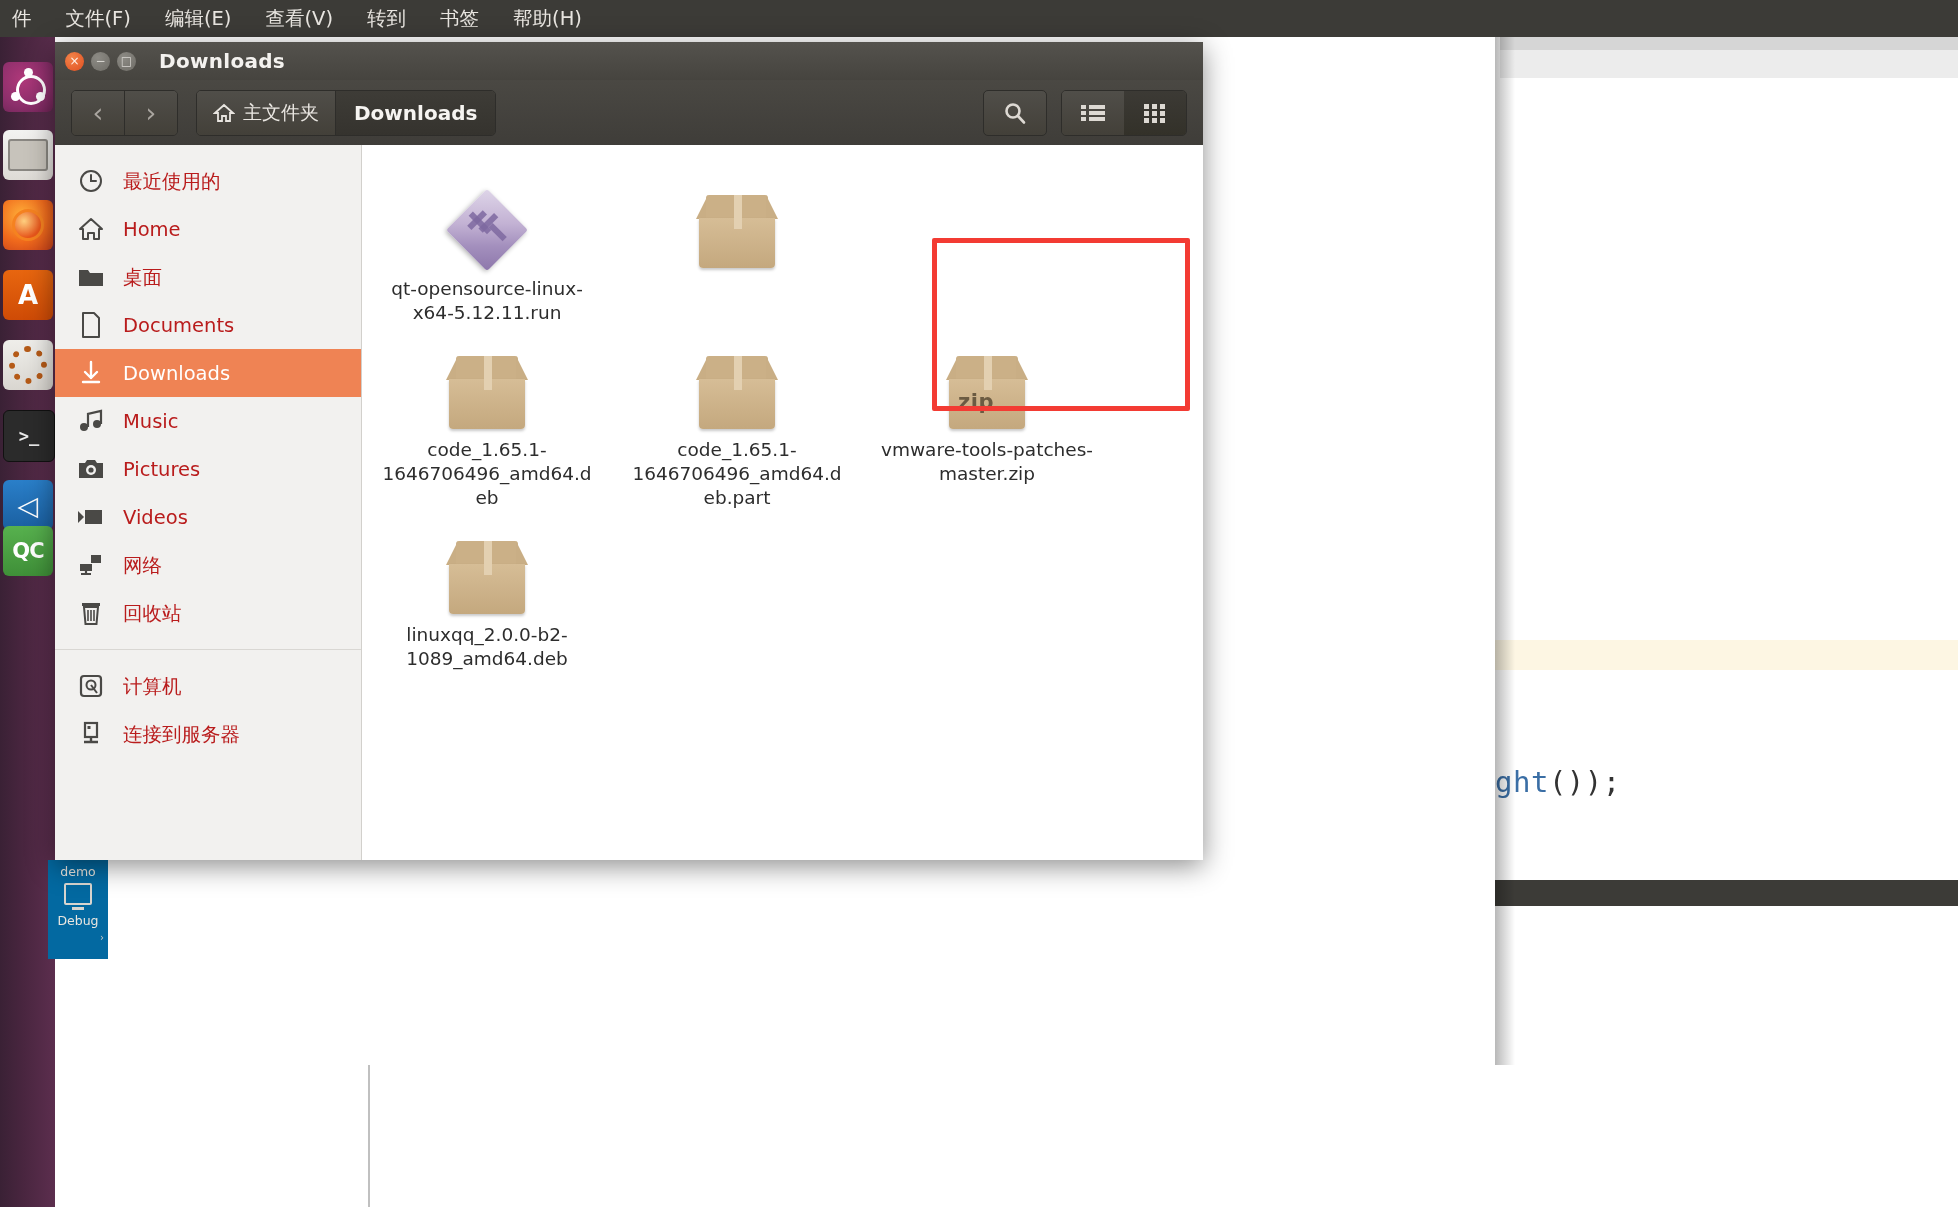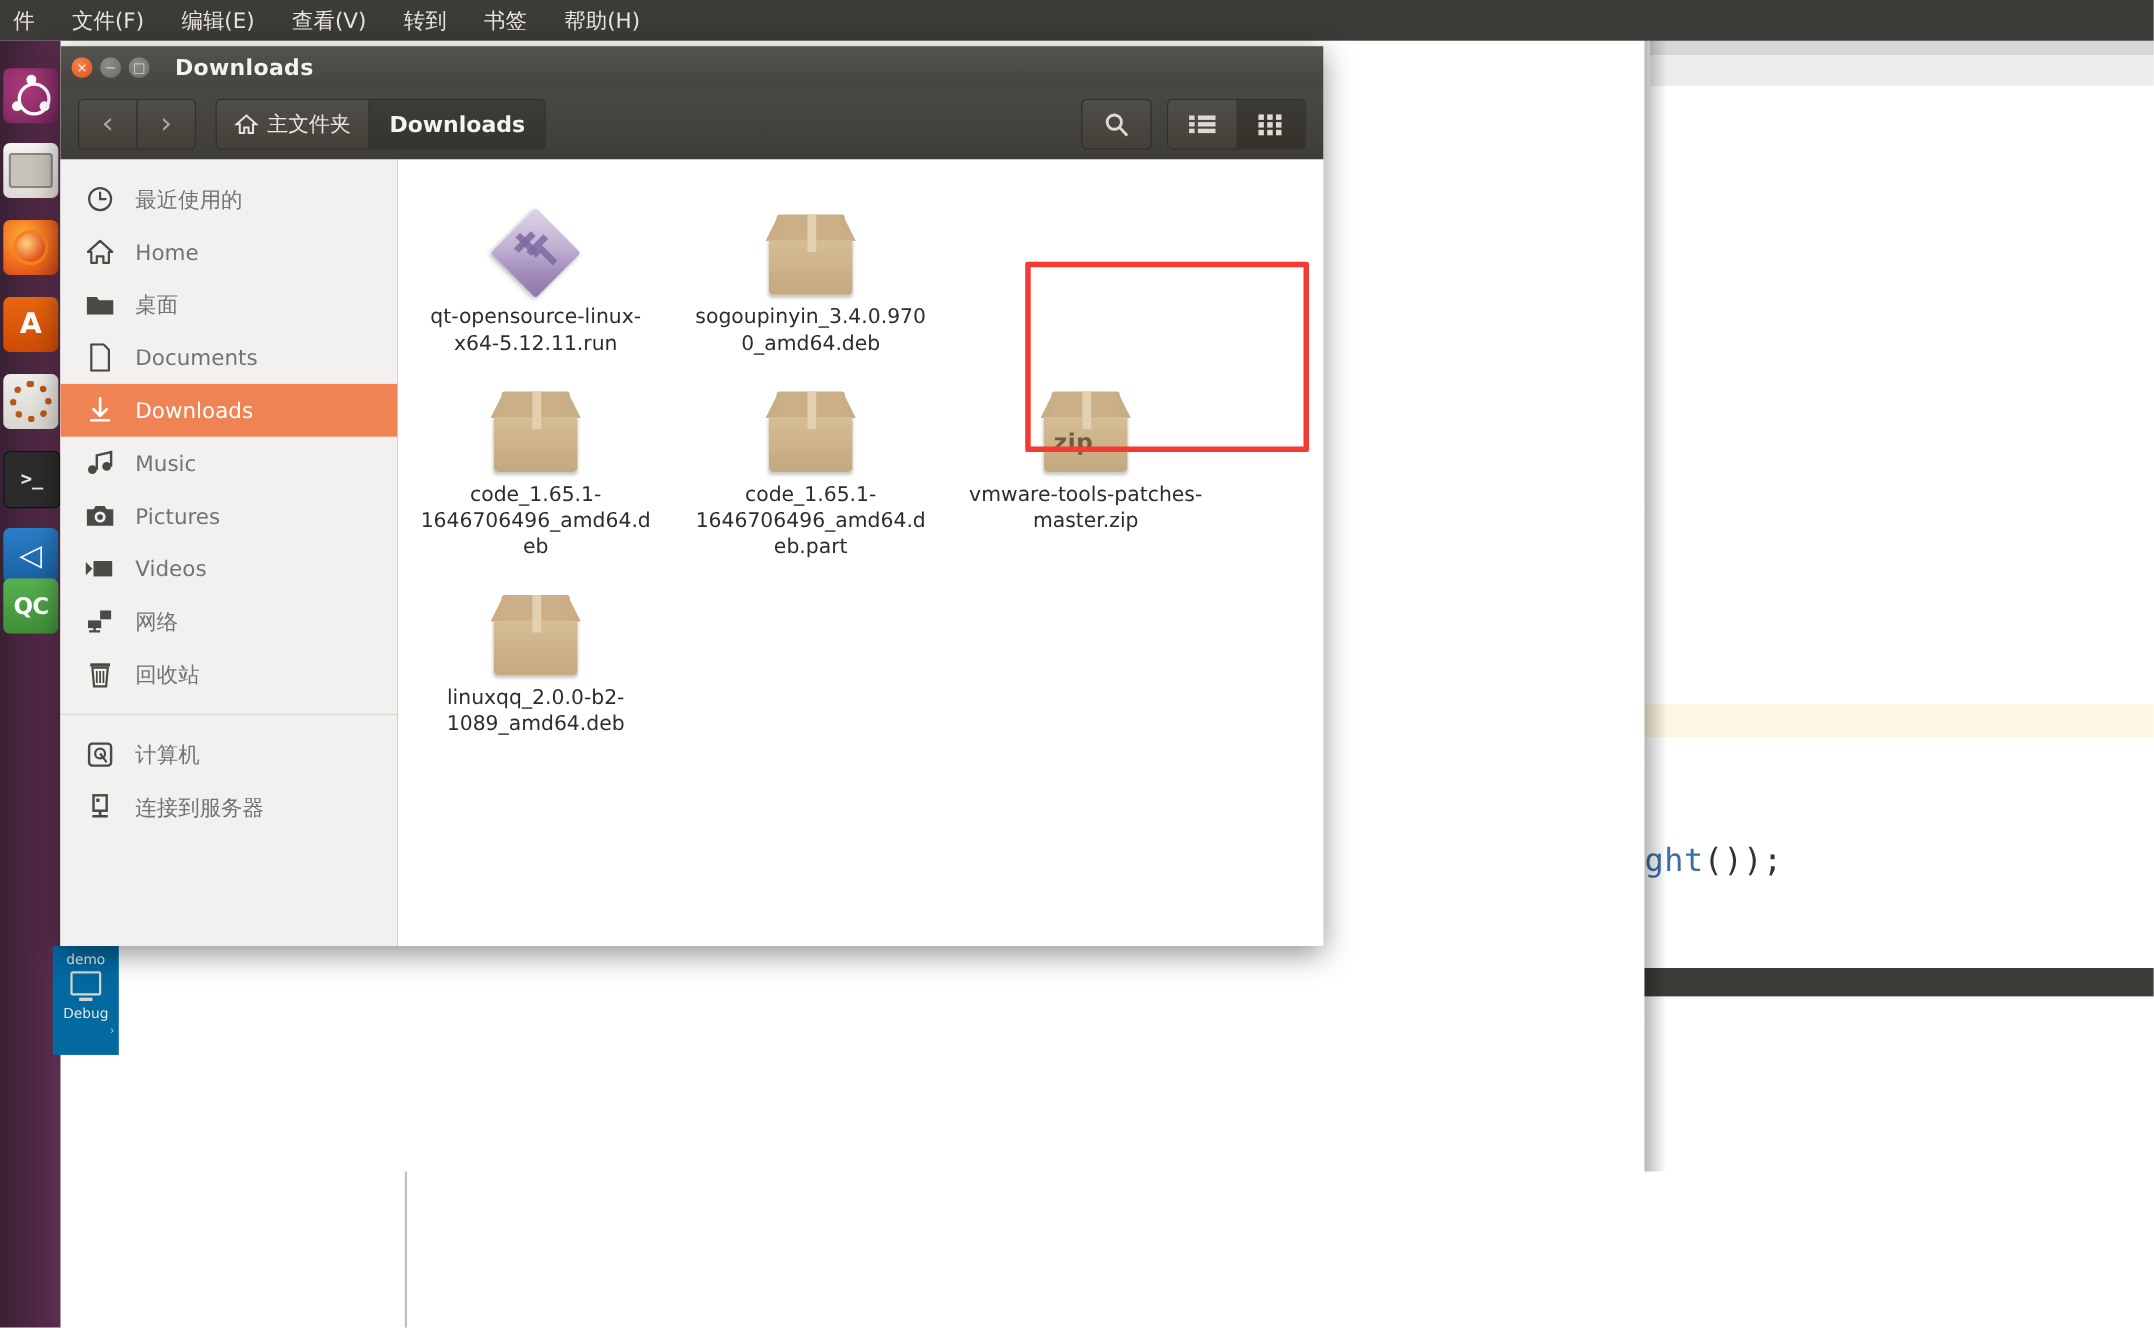--- a/index.html
+++ b/index.html
@@ -100,21 +100,21 @@
   #view-group{border:1px solid #2e2d2a;border-radius:5px;overflow:hidden;display:flex;}
   .viewbtn{width:62px;height:44px;display:flex;align-items:center;justify-content:center;
     background:linear-gradient(#504e49,#434039);}
   .viewbtn.active{background:linear-gradient(#3c3a35,#333129);}
 
   #body{display:flex;height:715px;}
   
   #sidebar{width:306px;background:#f2f1ef;border-right:1px solid #d2d0cc;
     padding-top:12px;position:relative;}
   .sb-item{height:48px;display:flex;align-items:center;padding-left:22px;gap:18px;
-    color:#737373;font-size:19.5px;}
+    color:#b91c1c;font-size:19.5px;}
   .sb-item.sel{background:#ef8354;color:#ffffff;}
   .sb-icon{width:28px;height:28px;display:flex;align-items:center;justify-content:center;flex:0 0 28px;}
   .sb-sep{height:1px;background:#d9d7d3;margin:12px 0 12px 0;}
   
   #files{flex:1;background:#ffffff;position:relative;padding:18px 0 0 0;}
   .frow{display:flex;}
   .fitem{width:250px;padding-top:14px;display:flex;flex-direction:column;align-items:center;}
   .ficon{width:92px;height:92px;display:flex;align-items:flex-end;justify-content:center;}
   .fname{margin-top:8px;width:220px;text-align:center;color:#2d2d2d;font-size:18.5px;line-height:1.28;
     word-break:break-word;}
@@ -461,21 +461,20 @@
         <div class="fitem">
           <div class="ficon">
             <div class="box">
                 <div class="lidL"></div>
                 <div class="lid"></div>
                 <div class="lidR"></div>
               <div class="body"></div>
                 <div class="tape"></div>
               </div>
           </div>
-          <div class="fname">sogoupinyin_3.4.0.9700_amd64.deb</div>
         </div>
       </div>
 
       <div class="frow">
         <div class="fitem">
           <div class="ficon">
             <div class="box">
                 <div class="lidL"></div>
                 <div class="lid"></div>
                 <div class="lidR"></div>

